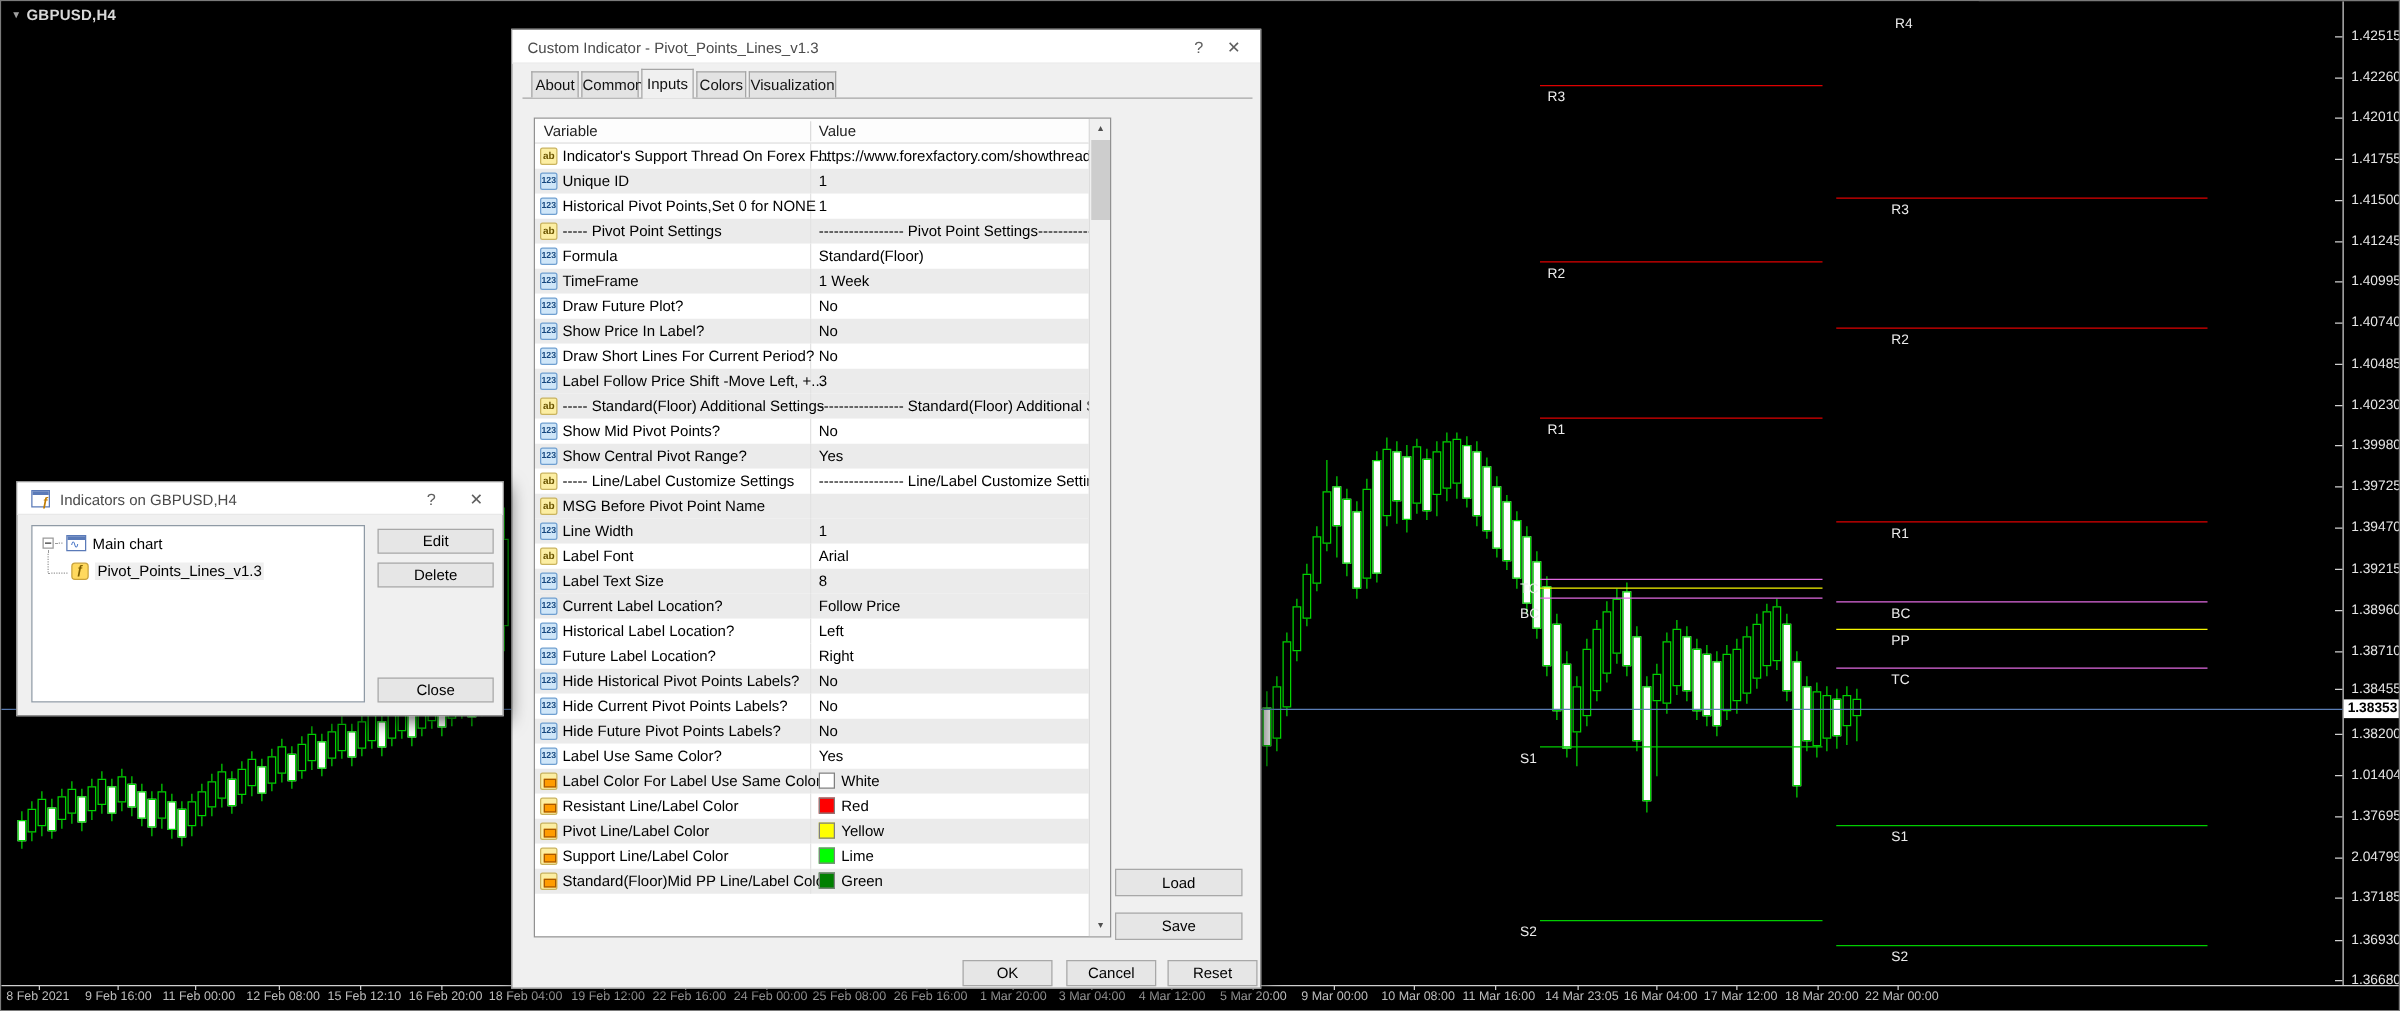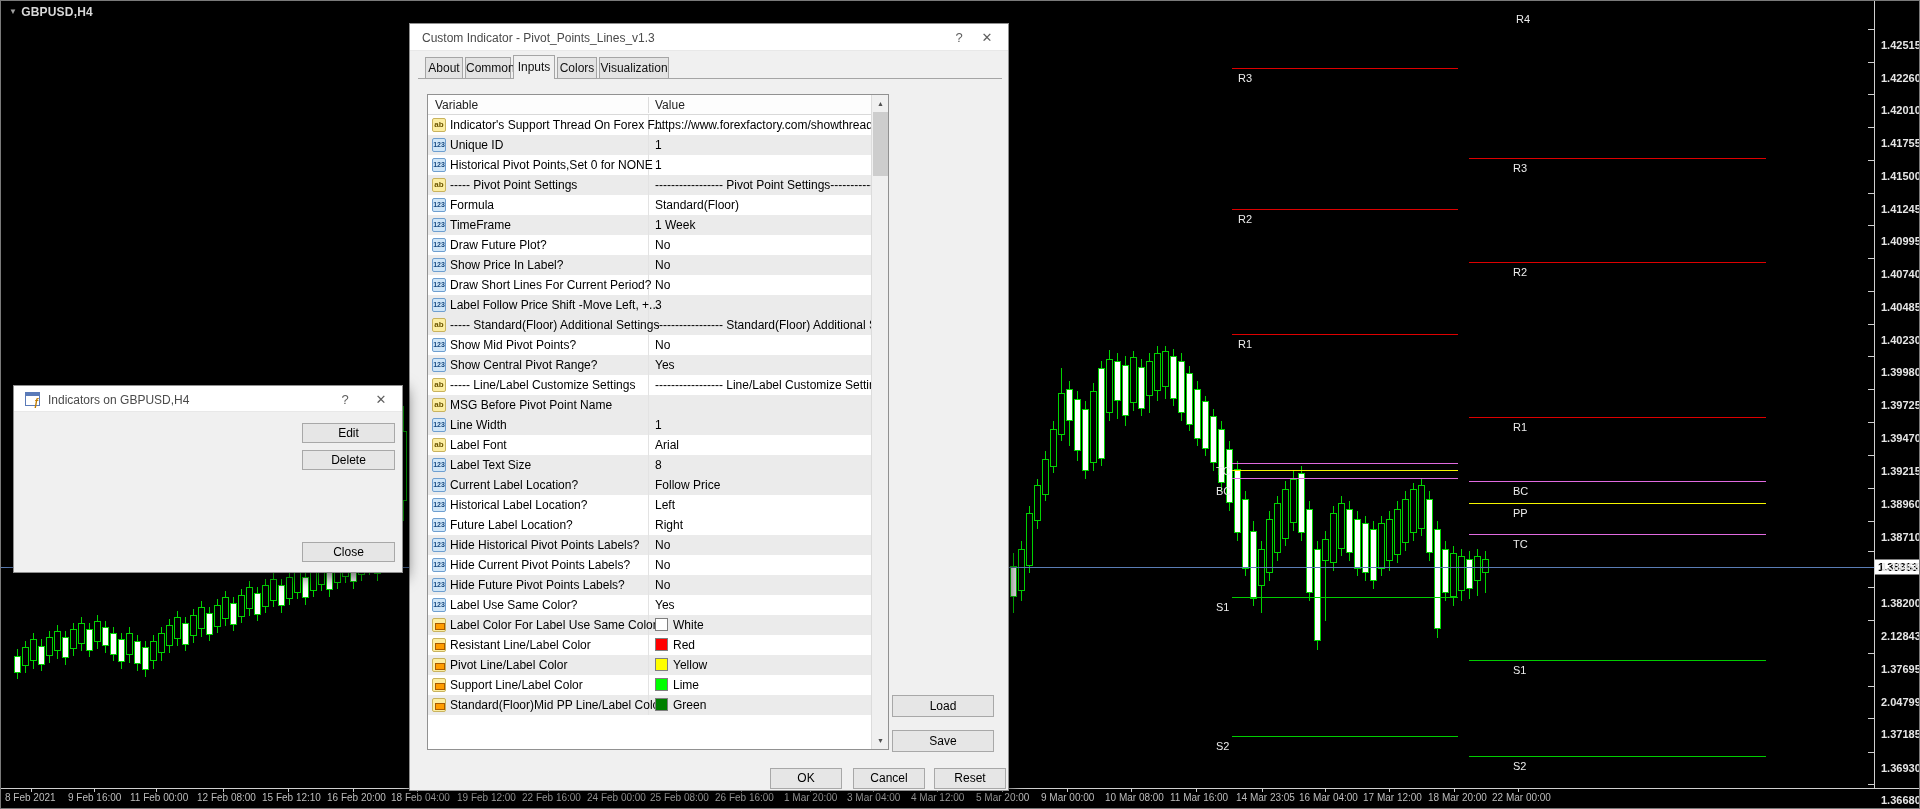--- a/index.html
+++ b/index.html
@@ -5,21 +5,21 @@
   * { margin:0; padding:0; box-sizing:border-box; }
   html,body { width:1920px; height:809px; overflow:hidden; }
   body { background:#000; font-family:"Liberation Sans", sans-serif; position:relative; border:1px solid #7a7a7a; }
 
   
   #chart { position:absolute; left:0; top:0; width:1582px; height:809px; background:#000; }
   .sym-label { position:absolute; left:8px; top:4px; color:#d8d8d8; font-size:12px; font-weight:bold; letter-spacing:.2px; }
   .sym-marker { color:#a0a0a0; font-size:8px; margin-right:4px; vertical-align:2px; }
   .axis-v { position:absolute; left:1873px; top:0; width:1px; height:787px; background:#cfcfcf; }
   .axis-h { position:absolute; left:0; top:787px; width:1920px; height:1px; background:#cfcfcf; }
-  .price-label { position:absolute; left:1880px; color:#e6e6e6; font-size:11px; font-weight:bold; transform:translateY(-50%);margin-top:16px; }
+  .price-label { position:absolute; left:1880px; color:#e6e6e6; font-size:11px; font-weight:normal; transform:translateY(-50%); }
   .price-tick { position:absolute; left:1867px; width:6px; height:1px; background:#cfcfcf; }
   .time-label { position:absolute; top:791px; color:#bdbdbd; font-size:10px; white-space:nowrap; }
   .time-tick { position:absolute; top:787px; width:1px; height:4px; background:#cfcfcf; }
   .candle-wick { position:absolute; width:1px; }
   .candle-body { position:absolute; width:7px; }
   .pivot-line { position:absolute; height:1px; }
   .pivot-label { position:absolute; color:#ececec; font-size:11px; }
   .cur-line { position:absolute; left:0; width:1873px; height:1px; }
   .cur-tag { position:absolute; left:1874px; width:46px; height:15px; background:#fff; color:#000; font-size:11px; font-weight:bold; text-align:center; line-height:15px; transform:translateY(-50%); }
 
@@ -383,21 +383,21 @@
       <div class="price-label" style="top: 454px;">1.39215</div>
       <div class="price-tick" style="top: 487px;"></div>
       <div class="price-label" style="top: 487px;">1.38960</div>
       <div class="price-tick" style="top: 520px;"></div>
       <div class="price-label" style="top: 520px;">1.38710</div>
       <div class="price-tick" style="top: 550px;"></div>
       <div class="price-label" style="top: 550px;">1.38455</div>
       <div class="price-tick" style="top: 586px;"></div>
       <div class="price-label" style="top: 586px;">1.38200</div>
       <div class="price-tick" style="top: 619px;"></div>
-      <div class="price-label" style="top: 619px;">2.12843</div>
+      <div class="price-label" style="top: 619px;">1.01404</div>
       <div class="price-tick" style="top: 652px;"></div>
       <div class="price-label" style="top: 652px;">1.37695</div>
       <div class="price-tick" style="top: 685px;"></div>
       <div class="price-label" style="top: 685px;">2.04799</div>
       <div class="price-tick" style="top: 717px;"></div>
       <div class="price-label" style="top: 717px;">1.37185</div>
       <div class="price-tick" style="top: 751px;"></div>
       <div class="price-label" style="top: 751px;">1.36930</div>
       <div class="price-tick" style="top: 783px;"></div>
       <div class="price-label" style="top: 783px;">1.36680</div>
@@ -671,16 +671,26 @@
   <div class="btn" id="reset-btn">Reset</div>
 </div>
 
 <div class="dlg" id="list-dlg">
   <div class="dlg-title">
     <span class="title-ico"></span>
     <span class="dlg-title-text">Indicators on GBPUSD,H4</span>
     <span class="dlg-glyph" style="right:48px;">?</span>
     <span class="dlg-glyph" style="right:12px;">✕</span>
   </div>
+  <div id="tree-box">
+    <span class="expander"></span>
+    <span class="tree-dash"></span>
+    <span class="chart-ico"></span>
+    <span class="tree-row root-label">Main chart</span>
+    <span class="tree-vline"></span>
+    <span class="tree-hline"></span>
+    <span class="fn-ico"></span>
+    <span class="tree-row child-label">Pivot_Points_Lines_v1.3</span>
+  </div>
   <div class="btn" id="edit-btn">Edit</div>
   <div class="btn" id="delete-btn">Delete</div>
   <div class="btn" id="close-btn">Close</div>
 </div>
 
 </body></html>

